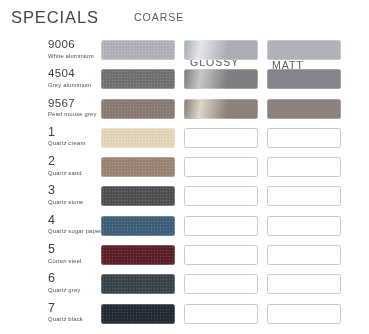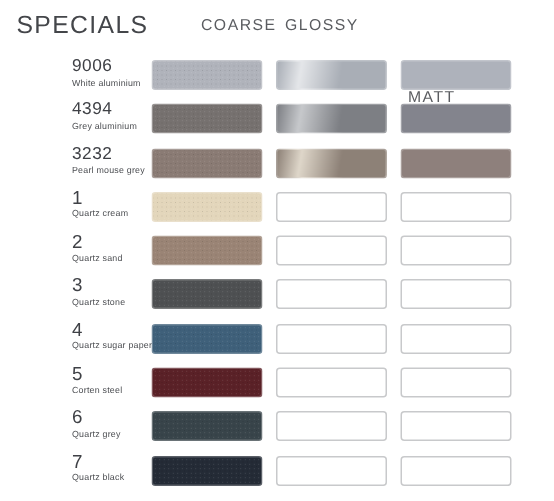--- a/index.html
+++ b/index.html
@@ -45,21 +45,21 @@
   .col-head {
     position: absolute;
     top: 11px;
     font-size: 10.5px;
     letter-spacing: 1.0px;
     color: #5a5c60;
     font-weight: 400;
     white-space: nowrap;
   }
   .col-head.c0 { left: 106px; margin-left: 28px; }
-  .col-head.c1 { left: 190px; }
+  .col-head.c1 { left: 190px; margin-top: 45px; }
   .col-head.c2 { left: 272px; margin-top: 48px; }
 
   
   .rows {
     position: absolute;
     left: 0;
     top: 38px;
     width: 369px;
   }
 
@@ -145,30 +145,30 @@
         <div class="label-block">
           <div class="code">9006</div>
           <div class="desc">White aluminium</div>
         </div>
         <div class="swatch c0 filled coarse" style="background: rgb(176, 179, 187);"></div>
         <div class="swatch c1 filled" style="background: linear-gradient(100deg, rgb(169, 174, 182) 0%, rgb(228, 230, 233) 22%, rgb(169, 174, 182) 58%, rgb(169, 174, 182) 100%);"></div>
         <div class="swatch c2 filled" style="background: rgb(174, 178, 187);"></div>
       </div>
       <div class="row">
         <div class="label-block">
-          <div class="code">4394</div>
+          <div class="code">4504</div>
           <div class="desc">Grey aluminium</div>
         </div>
         <div class="swatch c0 filled coarse" style="background: rgb(118, 113, 111);"></div>
         <div class="swatch c1 filled" style="background: linear-gradient(100deg, rgb(125, 127, 132) 0%, rgb(198, 200, 203) 22%, rgb(125, 127, 132) 58%, rgb(125, 127, 132) 100%);"></div>
         <div class="swatch c2 filled" style="background: rgb(131, 132, 141);"></div>
       </div>
       <div class="row">
         <div class="label-block">
-          <div class="code">3232</div>
+          <div class="code">9567</div>
           <div class="desc">Pearl mouse grey</div>
         </div>
         <div class="swatch c0 filled coarse" style="background: rgb(138, 123, 116);"></div>
         <div class="swatch c1 filled" style="background: linear-gradient(100deg, rgb(141, 129, 119) 0%, rgb(222, 214, 201) 22%, rgb(141, 129, 119) 58%, rgb(141, 129, 119) 100%);"></div>
         <div class="swatch c2 filled" style="background: rgb(142, 128, 124);"></div>
       </div>
       <div class="row">
         <div class="label-block">
           <div class="code thin">1</div>
           <div class="desc">Quartz cream</div>

